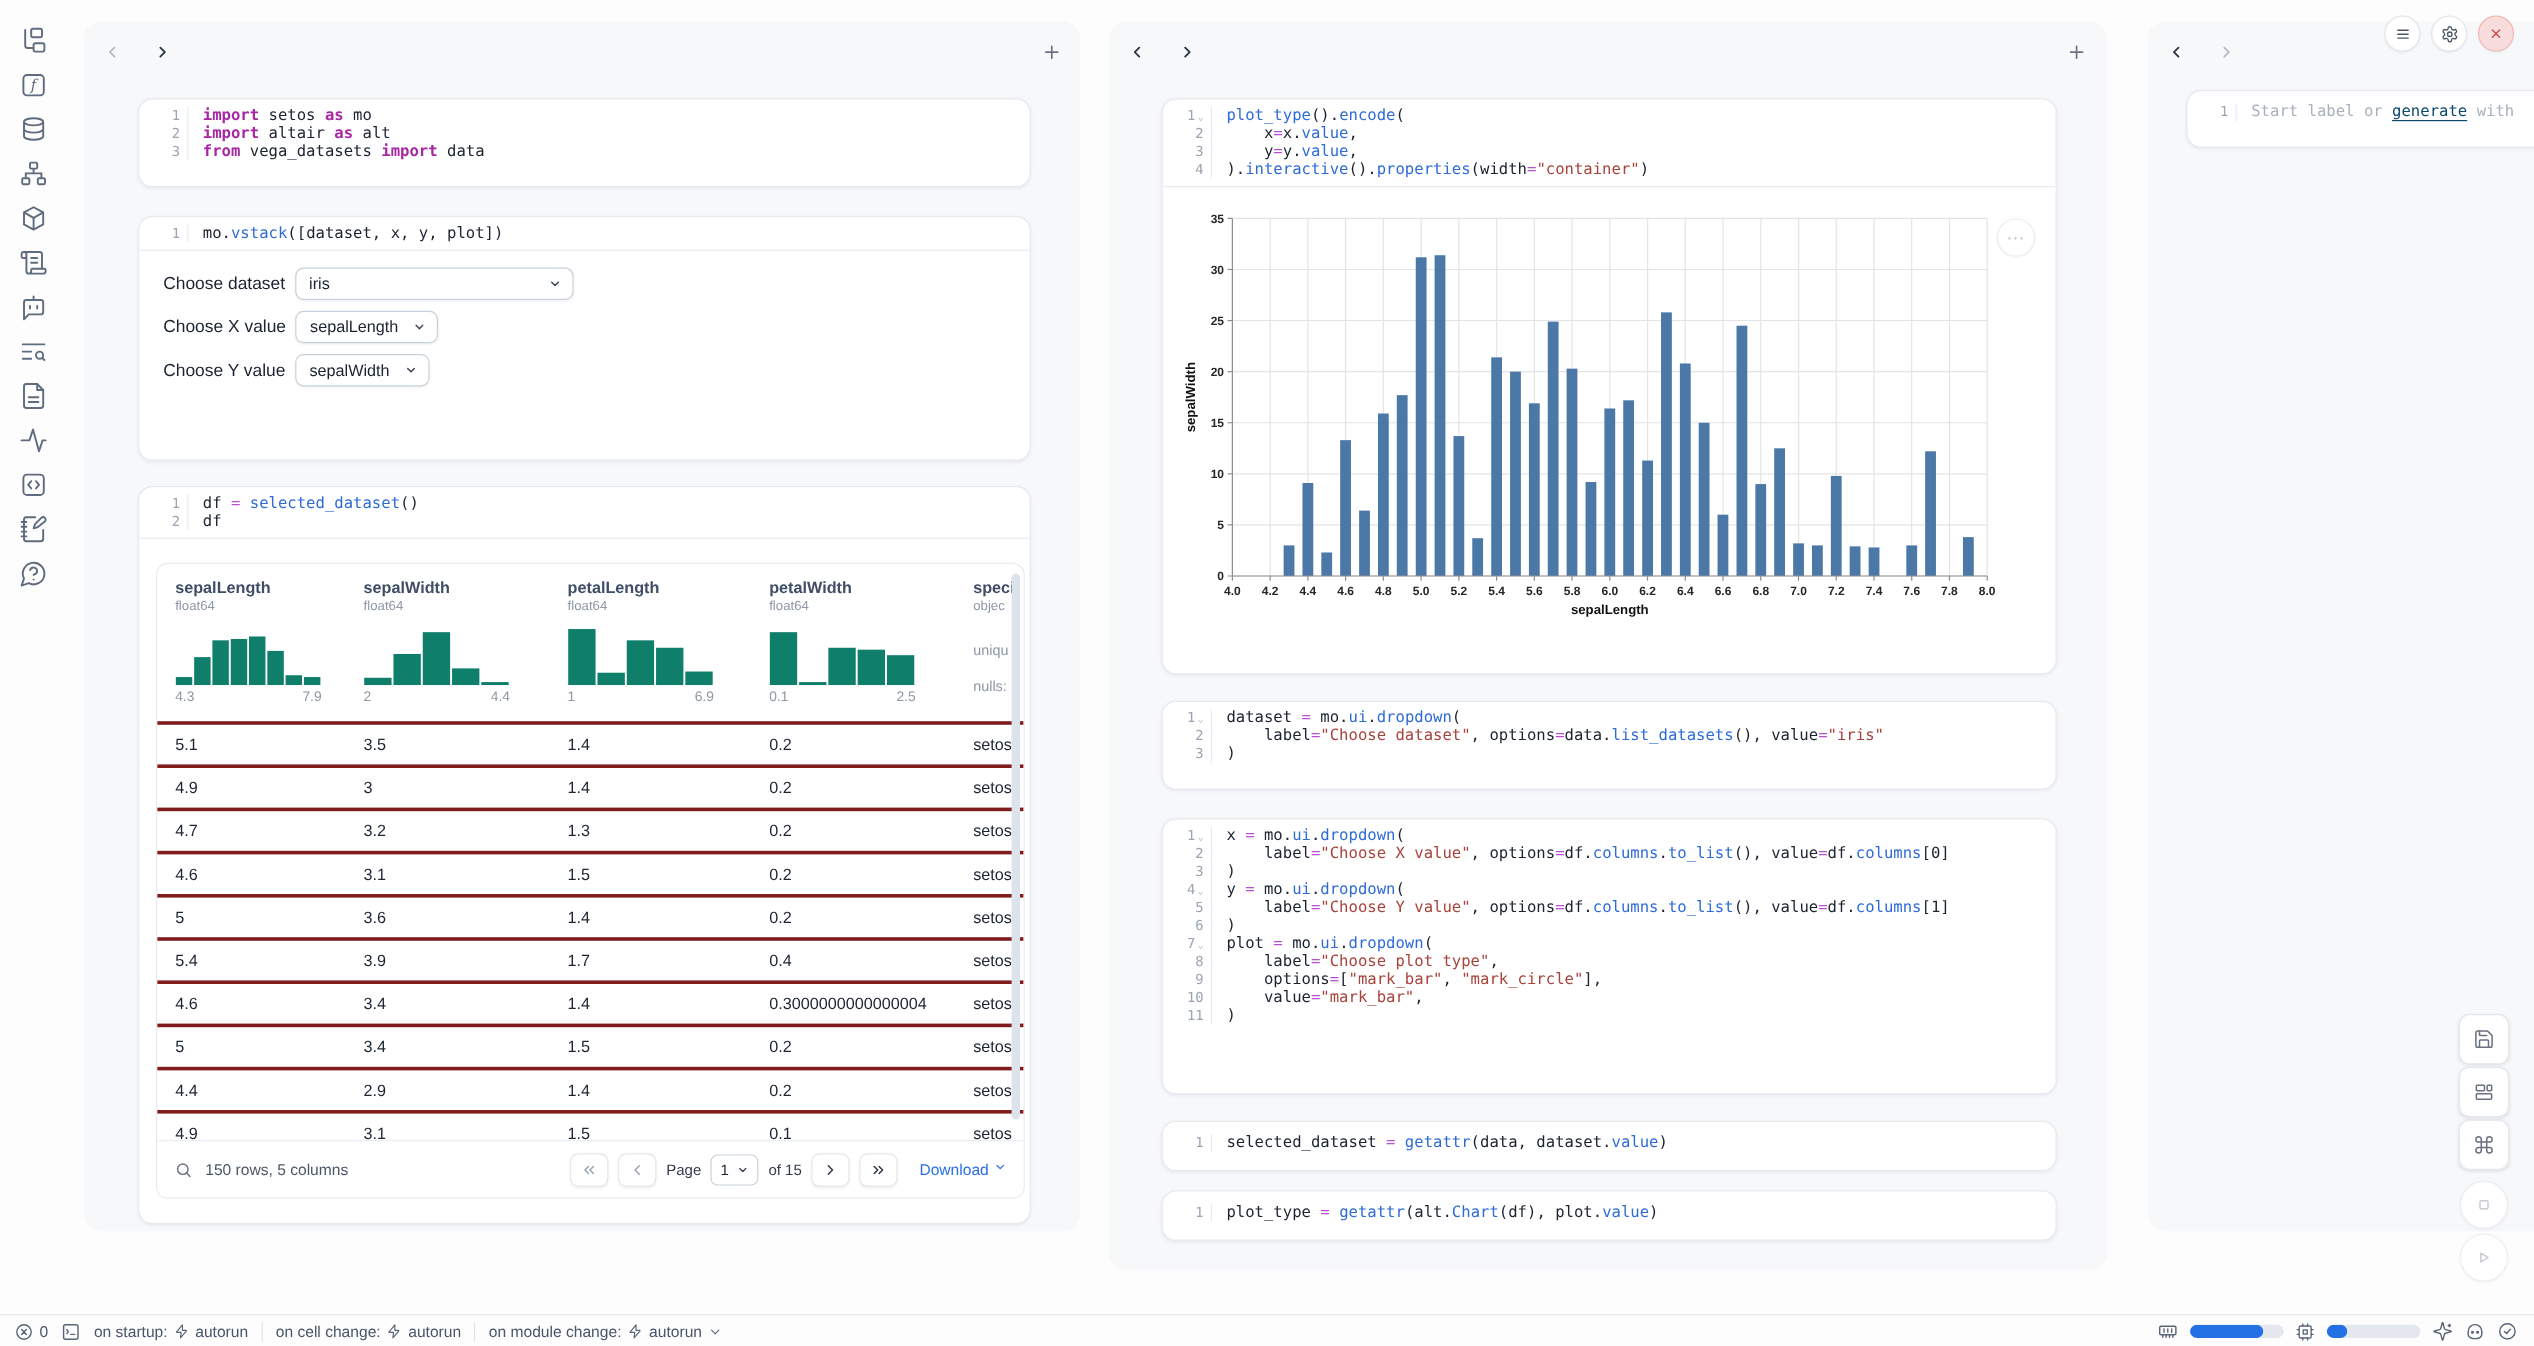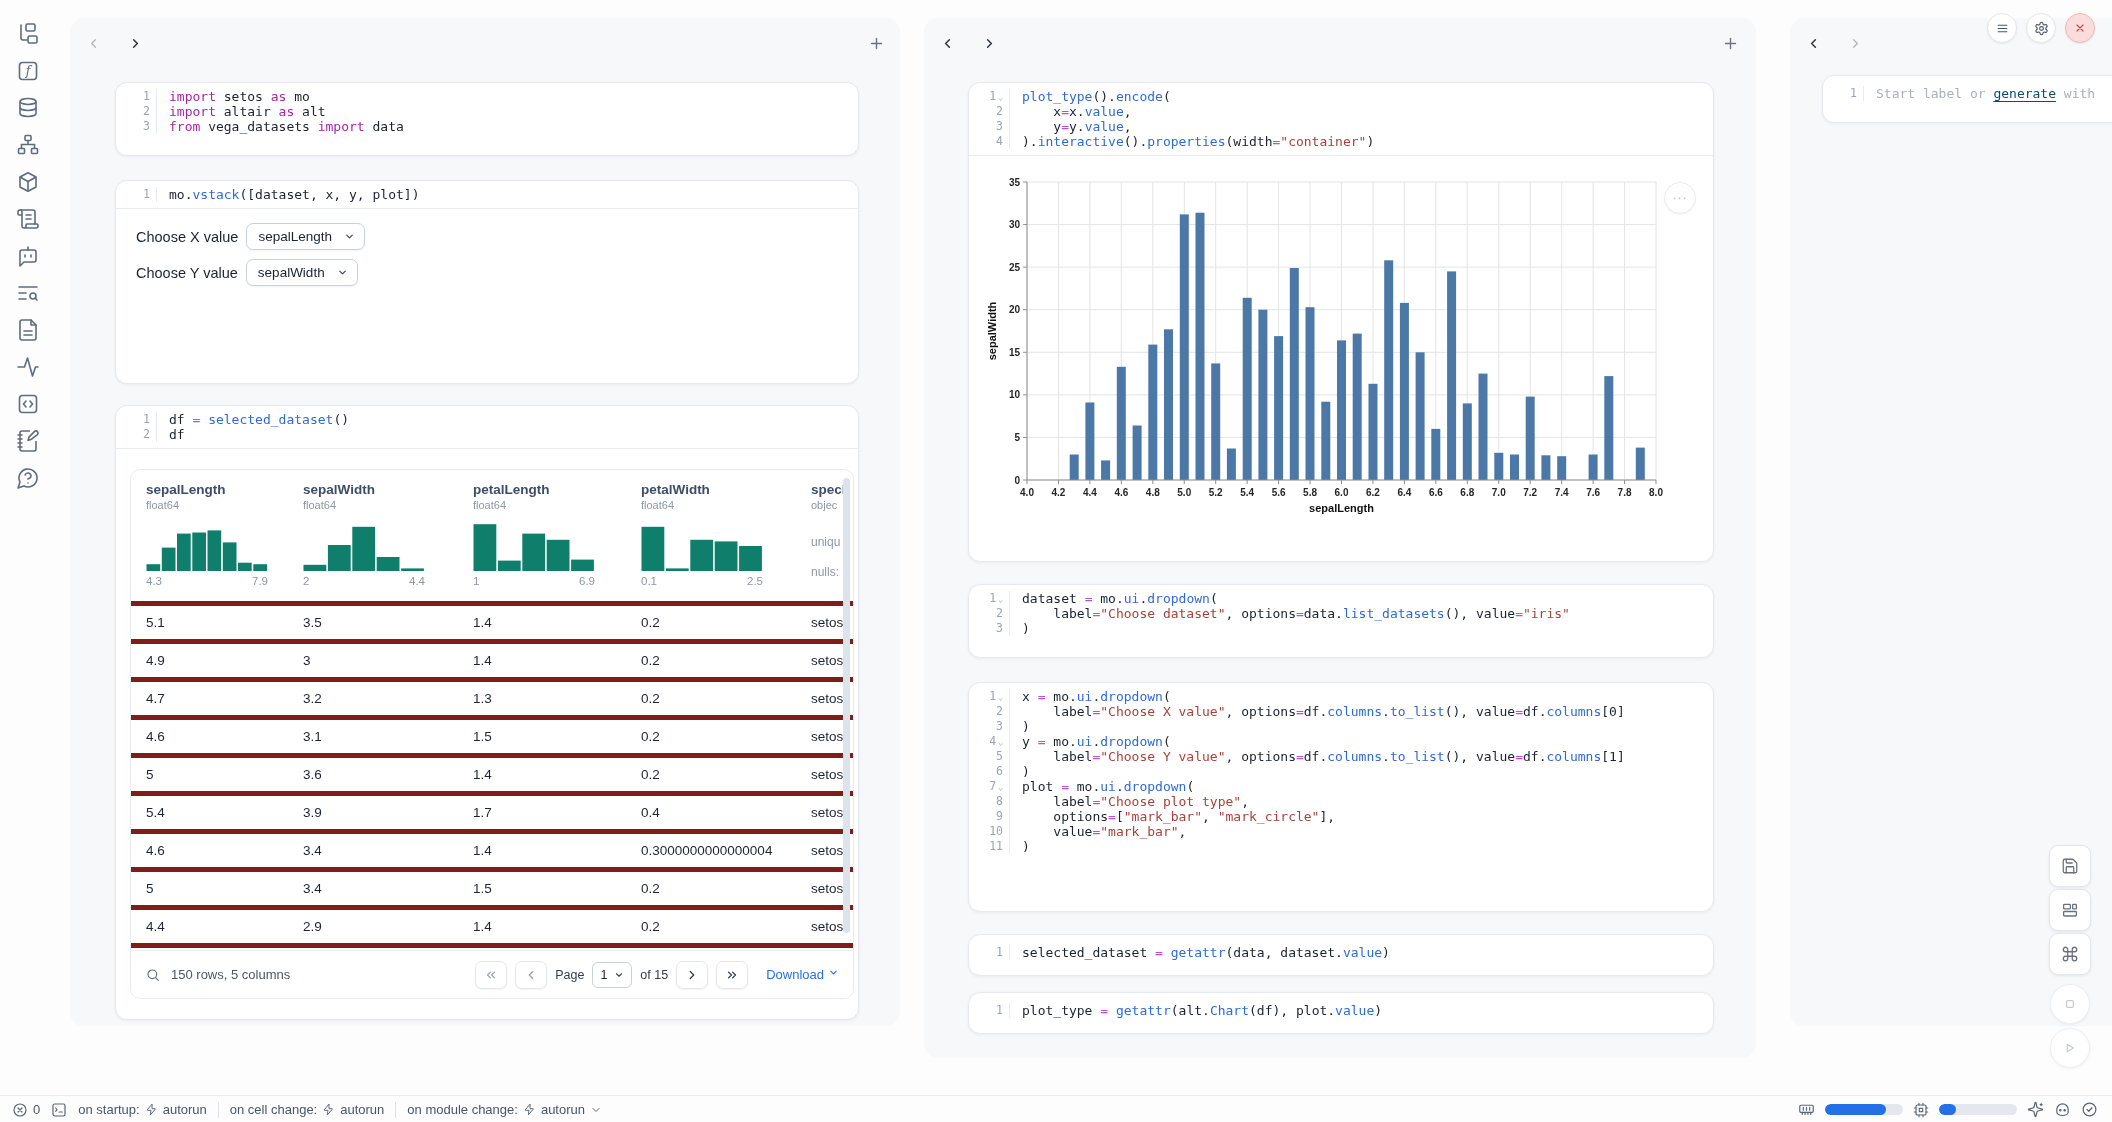--- a/index.html
+++ b/index.html
@@ -11,21 +11,21 @@
   .add-btn{position:absolute;width:20px;height:20px;display:flex;align-items:center;justify-content:center}
   .cell{position:absolute;background:#fff;border:1px solid #e6e9ee;border-radius:12px;
         box-shadow:0 1px 3px rgba(20,30,50,.06);display:flex;flex-direction:column;overflow:hidden}
   .codewrap{padding:6px 0}
   .cell.single .codewrap{padding:10px 0}
   .cl{display:flex;line-height:19.5px}
   .ln{flex:0 0 34px;text-align:right;padding-right:6px;font:11.5px "DejaVu Sans Mono",monospace;
       color:#9aa4b4;border-right:1px solid #e8ebef}
   .fold{font-size:8px;color:#aab3bf;margin-left:2px}
   .lc{padding-left:12px;font:13px "DejaVu Sans Mono",monospace;color:#1b2330;white-space:pre}
-  .tk-kw{color:#a626a4;font-weight:normal}
+  .tk-kw{color:#a626a4;font-weight:bold}
   .tk-fn{color:#2f6bd8}
   .tk-str{color:#a8423b}
   .tk-op{color:#b94fd1}
   .tk-pl{color:#1b2330}
   .tk-ph{color:#a9b1bd}
   .tk-phu{color:#0c4a6e;text-decoration:underline;text-underline-offset:3px}
   .out-sec{border-top:1px solid #e8ebef;position:relative;flex:1}
   
   .ctl-row{display:flex;align-items:center;height:27px;margin:0 0 9px 20px}
   .ctl-label{font-size:14.5px;color:#1a2330;margin-right:8px}
@@ -37,21 +37,21 @@
   .tbl-card{position:absolute;left:14px;top:20px;width:722px;height:528px;border:1px solid #e7eaee;
             border-radius:10px;background:#fff;overflow:hidden}
   .tgrid{display:grid;grid-template-columns:157px 170px 168px 170px 1fr}
   .thead{padding-top:12px}
   .th-cell{padding-left:15px;overflow:hidden}
   .th-name{font-size:13.5px;font-weight:bold;color:#3d4e66;white-space:nowrap}
   .th-dtype{font-size:11px;color:#8d97a6;margin-top:2px;white-space:nowrap}
   .hist-cell{padding:8px 0 14px 15px;overflow:hidden}
   .hist-range{display:flex;justify-content:space-between;width:122px;font-size:11.5px;color:#8d97a6;margin-top:4px}
   .th-stat{font-size:12px;color:#8d97a6;margin:16px 0 8px;white-space:nowrap}
-  .t-row{border-top:5px solid #7f1d1d;height:33px;align-items:center}
+  .t-row{border-top:3px solid #7f1d1d;height:33px;align-items:center}
   .t-cell{padding-left:15px;font-size:13.5px;color:#1d2534;white-space:nowrap;overflow:hidden}
   .tbl-scrollbar{position:absolute;right:3px;top:8px;width:7px;height:455px;background:#dde3ea;border-radius:4px}
   .tbl-footer{position:absolute;left:0;right:0;bottom:0;height:48px;border-top:1px solid #eaedf1;
               display:flex;align-items:center;padding:0 14px;background:#fff;box-sizing:border-box}
   .tf-summary{font-size:13px;color:#4c5868;margin-left:10px}
   .pg-group{margin-left:auto;display:flex;align-items:center;gap:8px}
   .pg-btn{width:30px;height:26px;border:1px solid #e3e7ec;border-radius:7px;background:#fff;
           box-shadow:0 1px 2px rgba(0,0,0,.05);display:flex;align-items:center;justify-content:center;cursor:pointer}
   .pg-text{font-size:12.5px;color:#323c4c}
   .page-select{height:24px;border:1px solid #c8d1db;border-radius:6px;display:inline-flex;align-items:center;
@@ -224,20 +224,29 @@
 
   <div class="cell" style="left:115px;top:180px;width:742px;height:202px">
     <div class="codewrap">
         <div class="cl">
           <span class="ln">1</span>
           <span class="lc"><span class="tk-pl">mo.</span><span class="tk-fn">vstack</span><span class="tk-pl">([dataset, x, y, plot])</span></span>
         </div>
       </div>
     <div class="out-sec" style="padding-top:14px">
       <div>
+          <div class="ctl-row">
+            <span class="ctl-label">Choose dataset</span>
+            <span class="select wide">
+              <span>iris</span>
+              <svg width="11" height="11" viewBox="0 0 24 24" fill="none" stroke="#3a4452" stroke-width="2.6" stroke-linecap="round" stroke-linejoin="round">
+                <path d="m6 9 6 6 6-6"></path>
+              </svg>
+            </span>
+          </div>
           <div class="ctl-row">
             <span class="ctl-label">Choose X value</span>
             <span class="select">
               <span>sepalLength</span>
               <svg width="11" height="11" viewBox="0 0 24 24" fill="none" stroke="#3a4452" stroke-width="2.6" stroke-linecap="round" stroke-linejoin="round">
                 <path d="m6 9 6 6 6-6"></path>
               </svg>
             </span>
           </div>
           <div class="ctl-row">

